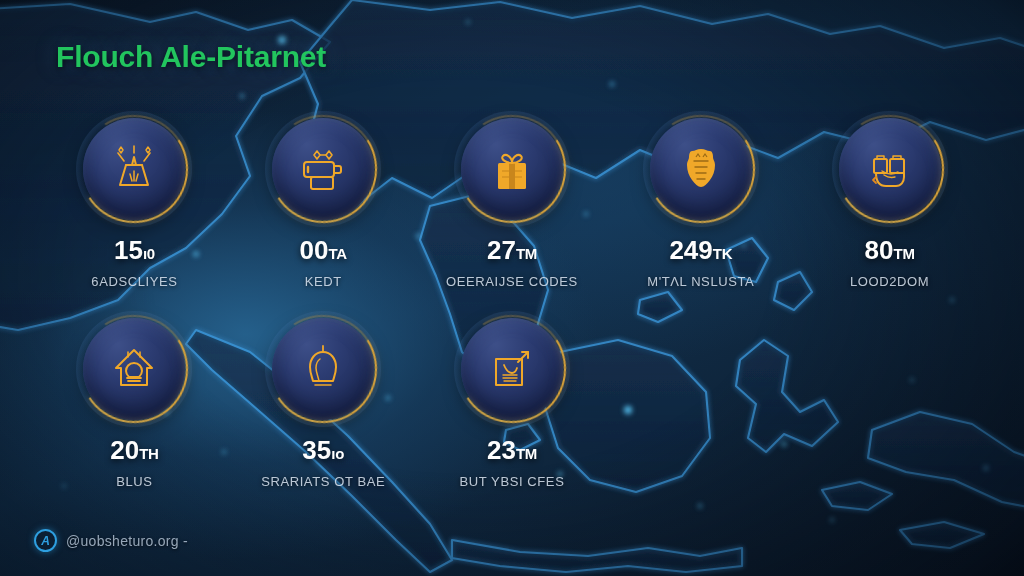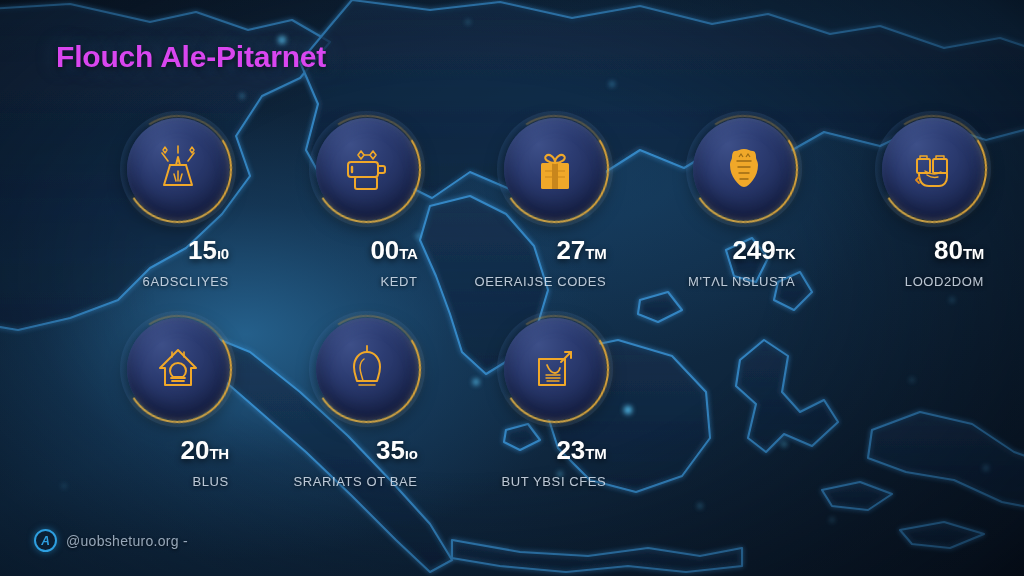--- a/index.html
+++ b/index.html
@@ -42,41 +42,41 @@
 
   #mapsvg{ position:absolute; inset:0; width:1024px; height:576px; }
 
   
   .title{
     position:absolute;
     left:56px; top:40px;
     font-size:30px;
     font-weight:bold;
     letter-spacing:-0.2px;
-    color:#d946ef;
+    color:#22c55e;
     text-shadow:0 2px 7px rgba(0,0,0,0.75), 0 0 22px rgba(120,180,230,0.35);
     white-space:nowrap;
     text-align:center;
   }
 
   
   .grid{
     position:absolute;
     left:40px; top:118px;
     width:944px;
     display:grid;
     grid-template-columns:repeat(5,1fr);
     grid-template-rows:178px 178px;
     row-gap:22px;
   }
   .cell{
     position:relative;
     display:flex;
     flex-direction:column;
-    align-items:flex-end;
+    align-items:center;
   }
 
   .badge{
     position:relative;
     width:102px; height:102px;
     border-radius:50%;
     background:
       radial-gradient(circle at 34% 26%, #3d4f88 0%, #2c3c72 34%, #22305f 62%, #1b2650 100%);
     box-shadow:
       0 6px 18px rgba(0,0,0,0.5),

